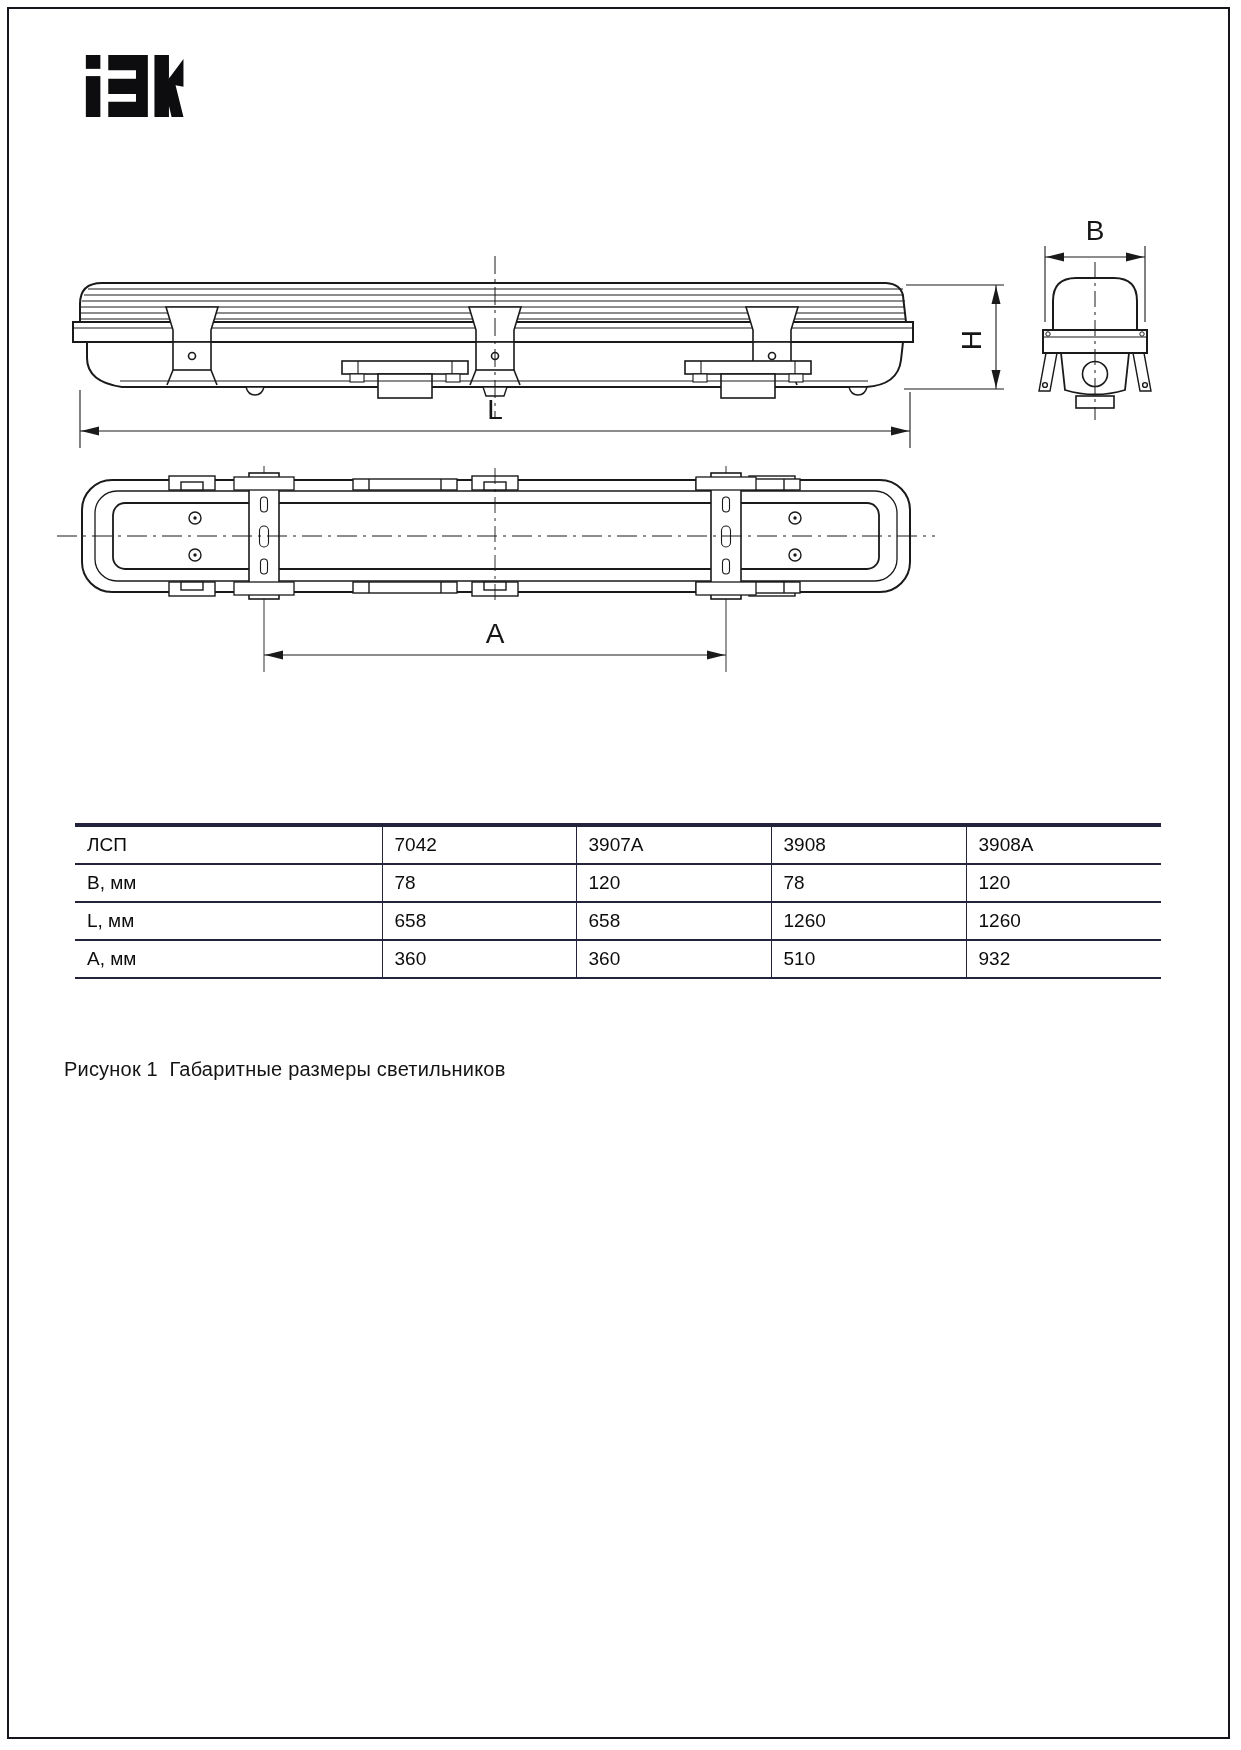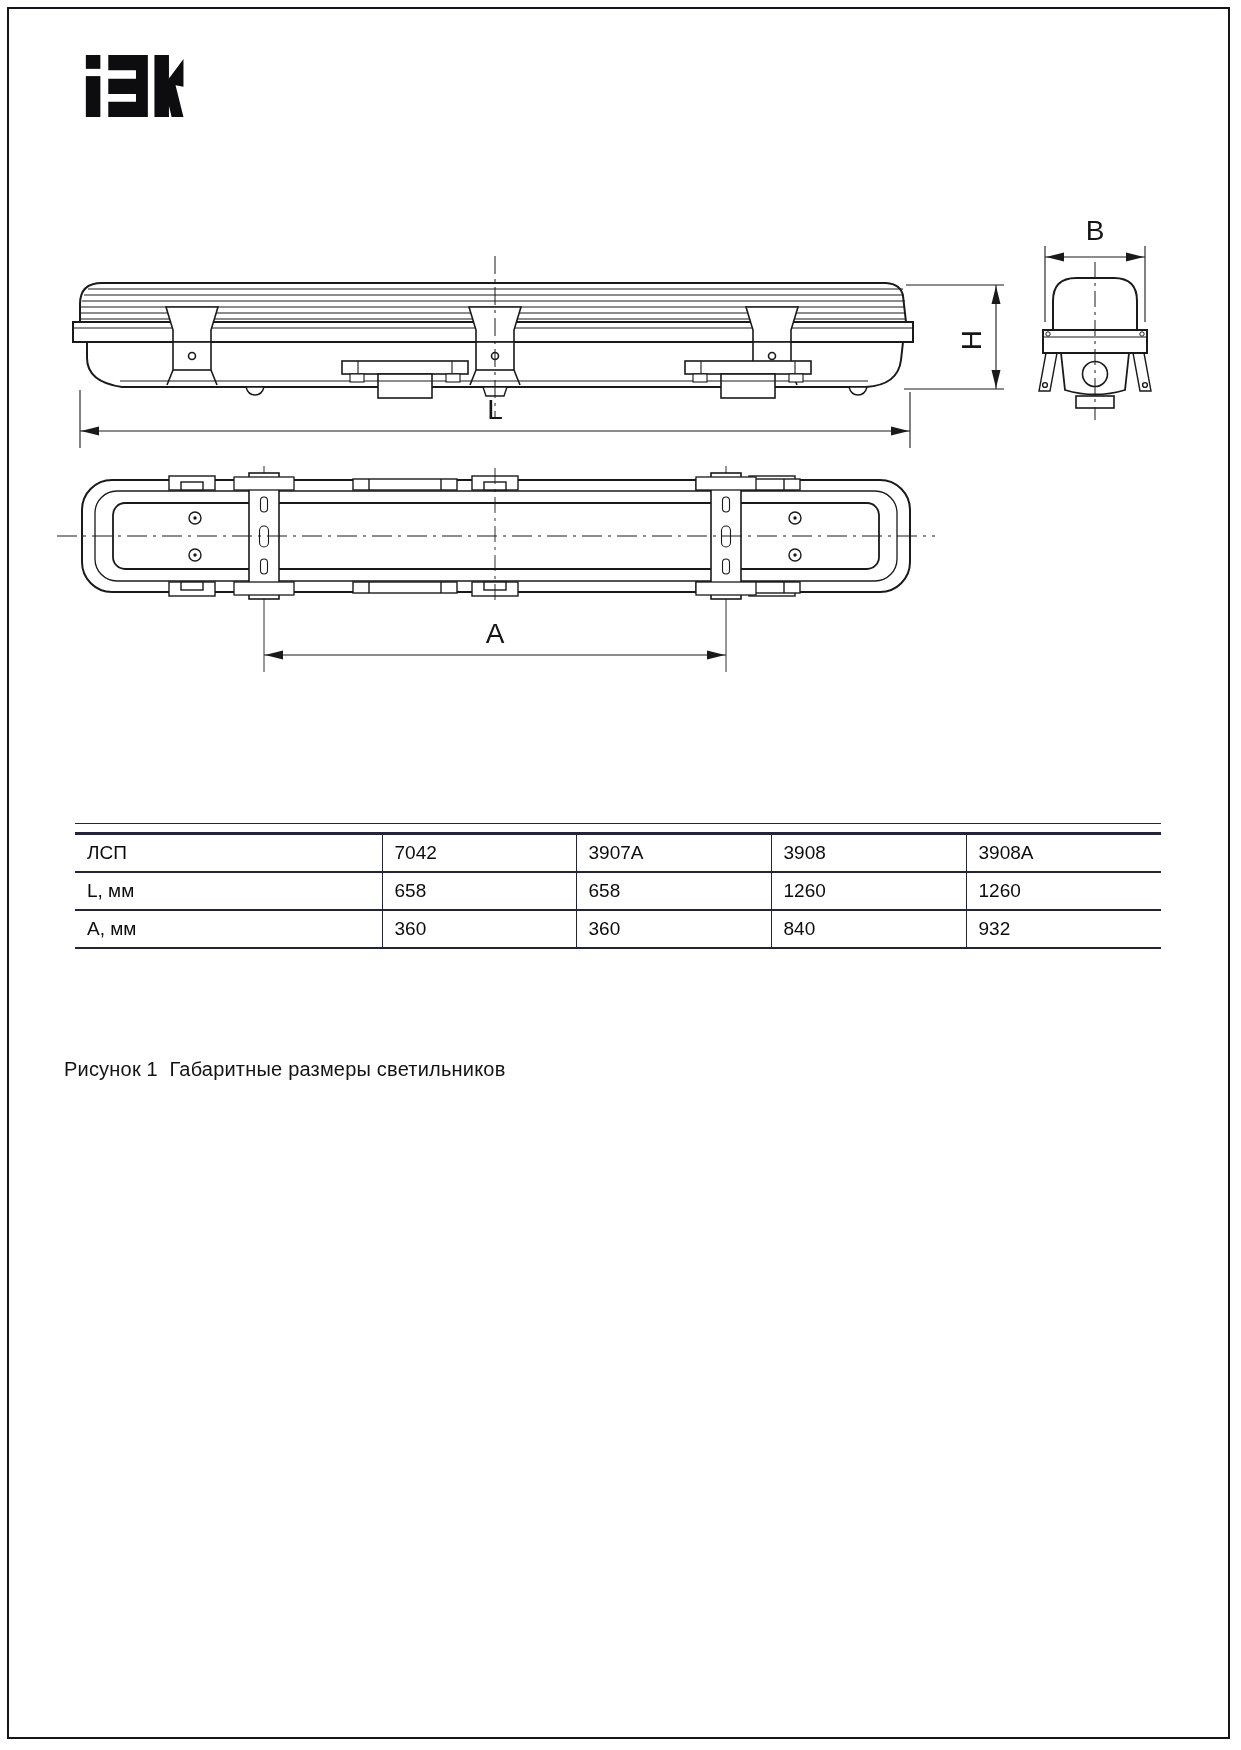--- a/index.html
+++ b/index.html
@@ -15,21 +15,21 @@
   .logo { position:absolute; left:84px; top:55px; width:100px; height:62px; }
   .drawing { position:absolute; left:0; top:0; width:1241px; height:720px; }
   svg text { font-family:"Liberation Sans", sans-serif; fill:#161616; }
 
   .dim-table {
     position:absolute; left:75px; top:823px; width:1086px;
     border-top:1px solid #23233c;
   }
   .dim-table table {
     width:1086px; table-layout:fixed; border-collapse:collapse;
-    margin-top:8px; border-top:3px solid #23233c;
+    margin-top:0; border-top:3px solid #23233c;
   }
   .dim-table td {
     height:36px; font-size:19px; padding:0 4px 0 12px;
     border-bottom:2.4px solid #23233c; border-right:1.6px solid #23233c;
     vertical-align:middle; color:#0c0c0c; overflow:hidden; white-space:nowrap;
   }
   .dim-table td:last-child { border-right:none; }
 
   .caption {
     position:absolute; left:64px; top:1058px; font-size:20px; color:#141414;
@@ -259,30 +259,37 @@
     </colgroup>
     <tbody>
       <tr>
         <td>ЛСП</td>
         <td>7042</td>
         <td>3907А</td>
         <td>3908</td>
         <td>3908А</td>
       </tr>
       <tr>
+        <td>В, мм</td>
+        <td>78</td>
+        <td>120</td>
+        <td>78</td>
+        <td>120</td>
+      </tr>
+      <tr>
         <td>L, мм</td>
         <td>658</td>
         <td>658</td>
         <td>1260</td>
         <td>1260</td>
       </tr>
       <tr>
         <td>А, мм</td>
         <td>360</td>
         <td>360</td>
-        <td>840</td>
+        <td>510</td>
         <td>932</td>
       </tr>
     </tbody>
   </table>
 </div>
 
 <div class="caption">Рисунок 1  Габаритные размеры светильников</div>
 
 </body></html>

